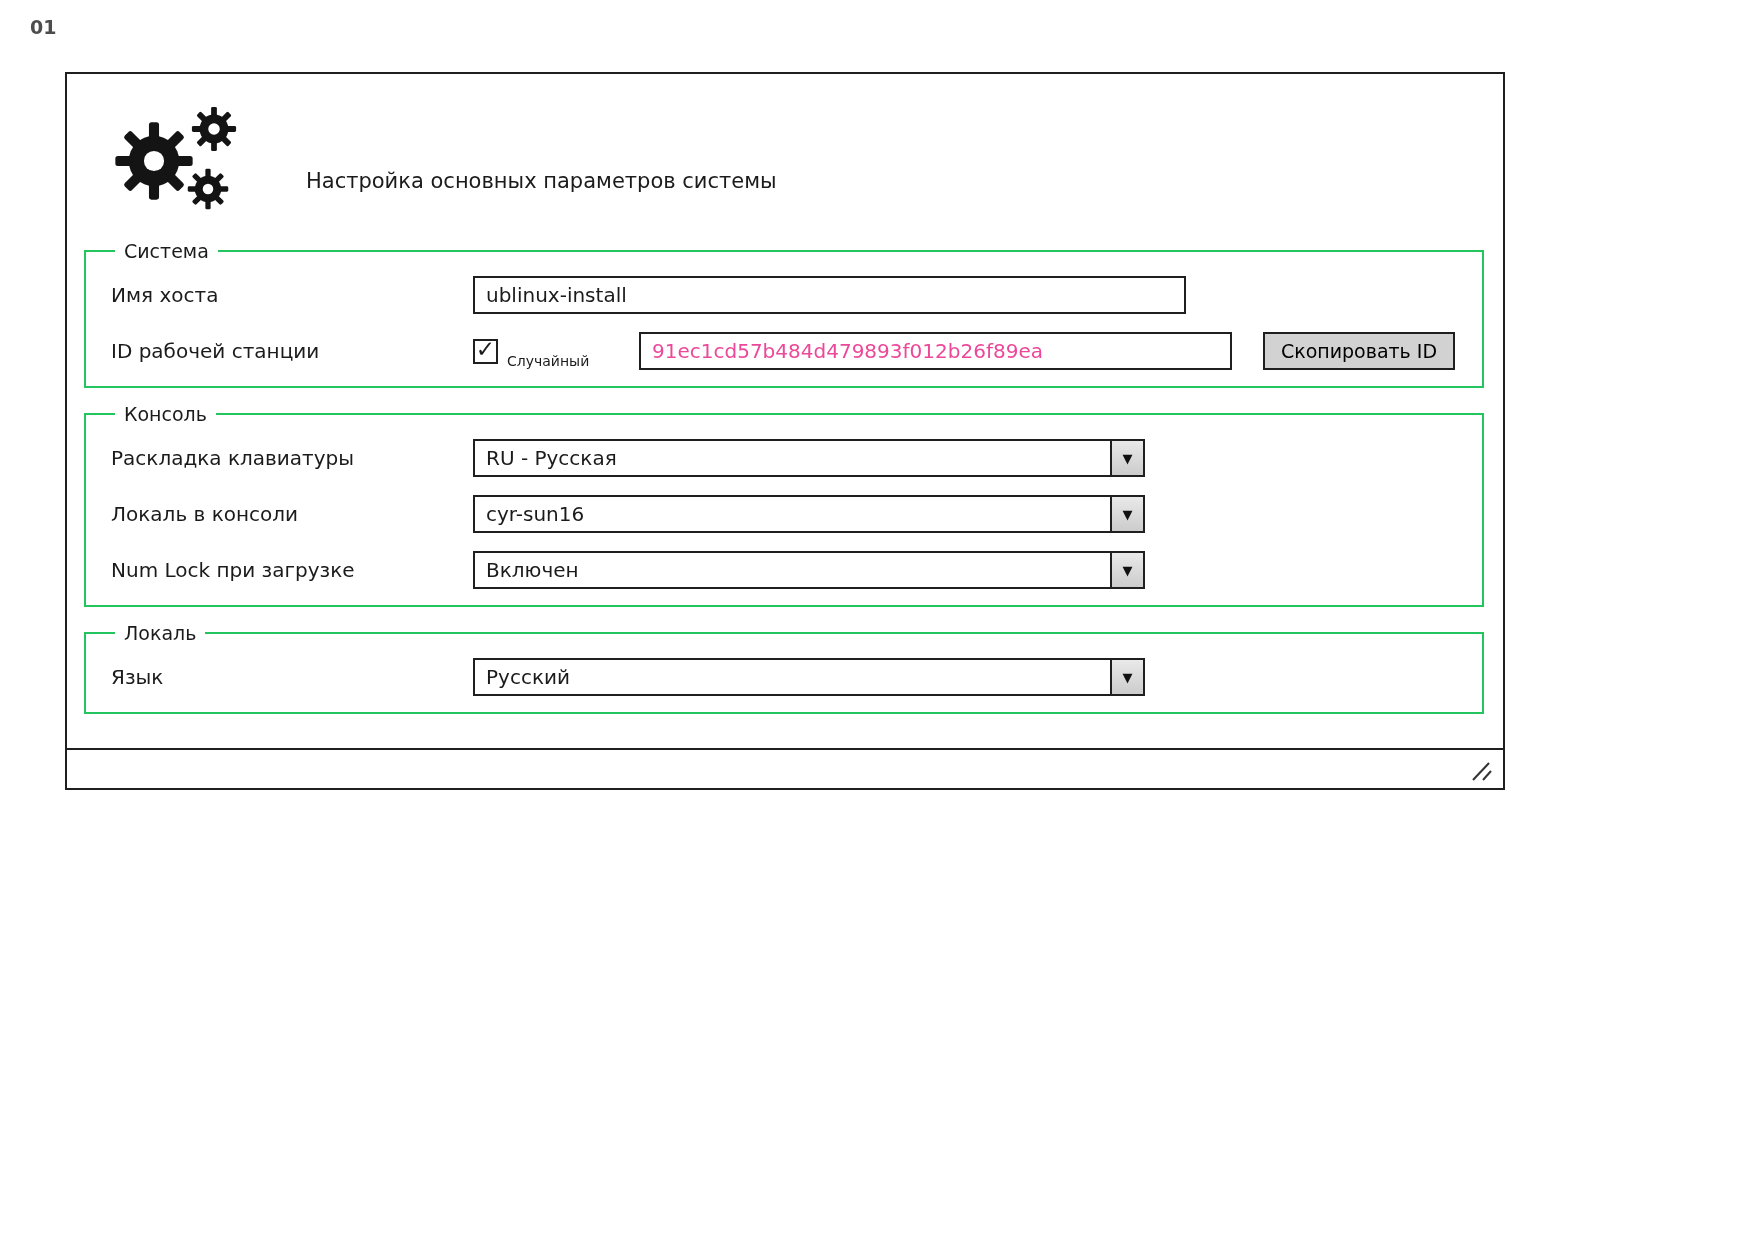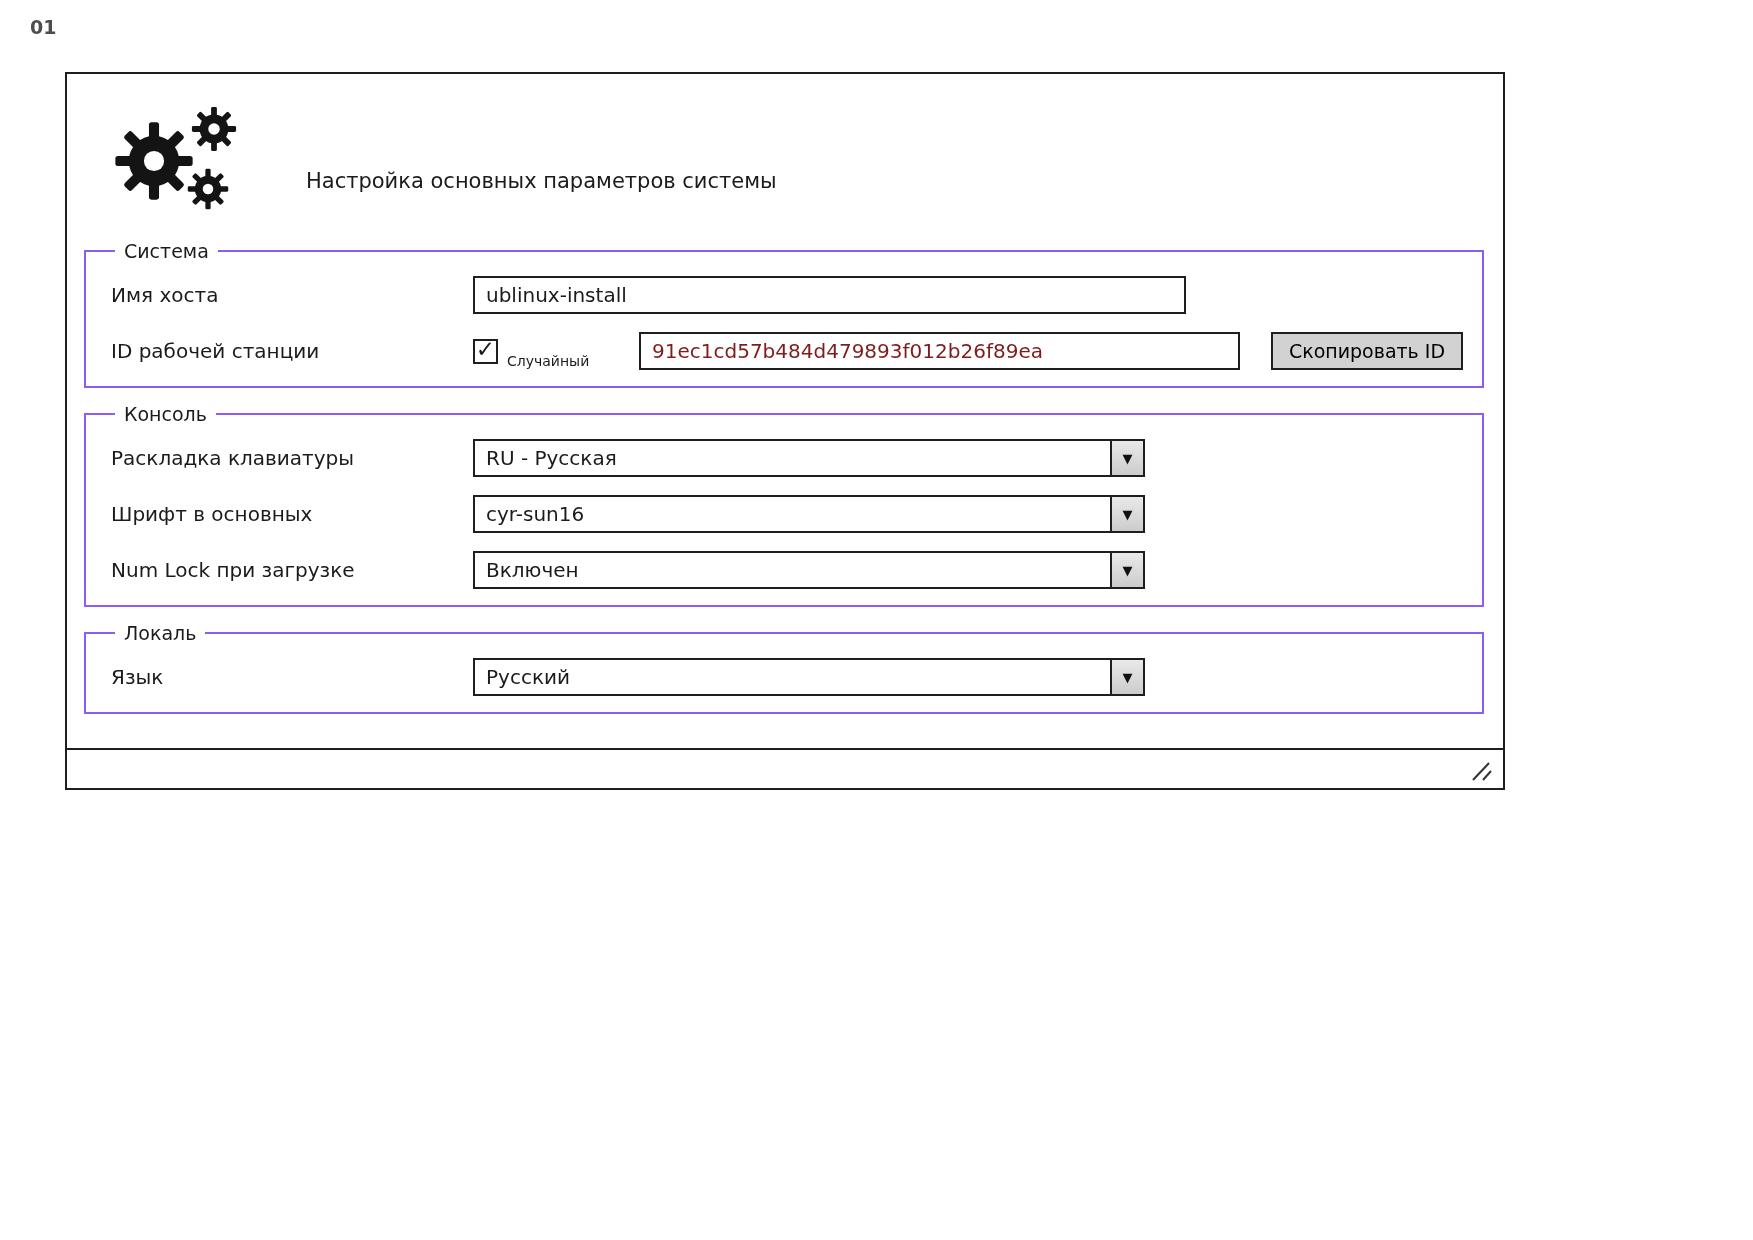--- a/index.html
+++ b/index.html
@@ -24,39 +24,39 @@
 
   .app-header { display:flex; align-items:center; margin:30px 0 18px 0; height:118px; }
   .gear-cluster { position:relative; width:138px; height:116px; margin-left:28px; flex:0 0 138px; }
   .gear { position:absolute; }
   .gear-big   { left:0;   top:14px; width:84px; height:84px; }
   .gear-small1{ left:78px; top:0;   width:48px; height:48px; }
   .gear-small2{ left:74px; top:62px; width:44px; height:44px; }
   .app-desc { margin-left:56px; font-size:21px;margin-top:35px; }
 
   
-  fieldset { border:2px solid #8b5cf6; margin:0 2px 15px 0; padding:6px 19px 16px 25px; }
+  fieldset { border:2px solid #22c55e; margin:0 2px 15px 0; padding:6px 27px 16px 25px; }
   legend { font-size:19px; padding:0 9px; margin-left:4px; }
 
   .frow { display:grid; grid-template-columns:362px 1fr; align-items:center; margin-top:18px; }
   .frow:first-of-type { margin-top:8px; }
   .frow-label { font-size:20px; padding-right:10px; }
 
   .text-input { height:38px; border:2px solid #1f1f1f; background:#fff; display:flex; align-items:center;
                 padding:0 11px; font-size:20px; }
   .hostname-input { width:713px;text-align:center; }
 
   .id-control { display:flex; align-items:center; }
   .random-wrap { display:flex; align-items:center; width:166px; flex:0 0 166px; }
   .checkbox { width:25px; height:25px; border:2px solid #1f1f1f; background:#fff; display:flex;
               align-items:center; justify-content:center; cursor:pointer; }
   .checkbox .check { font-size:23px; font-weight:bold; line-height:0; margin-top:-4px; }
   .checkbox-label { font-size:14px; margin-left:9px;margin-top:20px; }
   .id-input { flex:1; margin-right:31px; }
-  .muted { color:#7f1d1d; }
+  .muted { color:#ec4899; }
 
   .copy-btn { width:192px; height:38px; flex:0 0 192px; border:2px solid #1f1f1f; background:#d2d2d2;
               font-size:19px; display:flex; align-items:center; justify-content:center; cursor:pointer;
               font-family:inherit; }
 
   .dropdown { width:672px; height:38px; border:2px solid #1f1f1f; background:#fff; display:flex;
               align-items:stretch; cursor:pointer; }
   .dropdown .value { flex:1; display:flex; align-items:center; padding:0 11px; font-size:20px; }
   .arrow-btn { width:33px; border-left:2px solid #1f1f1f; background:linear-gradient(#e9e9e9,#cccccc);
                display:flex; align-items:center; justify-content:center; }
@@ -160,21 +160,21 @@
           <div class="frow-label">Раскладка клавиатуры</div>
           <div class="dropdown">
             <div class="value">RU - Русская</div>
             <div class="arrow-btn">
               <span class="arrow-glyph">▼</span>
             </div>
           </div>
         </div>
 
         <div class="frow">
-          <div class="frow-label">Шрифт в основных</div>
+          <div class="frow-label">Локаль в консоли</div>
           <div class="dropdown">
             <div class="value">cyr-sun16</div>
             <div class="arrow-btn">
               <span class="arrow-glyph">▼</span>
             </div>
           </div>
         </div>
 
         <div class="frow">
           <div class="frow-label">Num Lock при загрузке</div>

